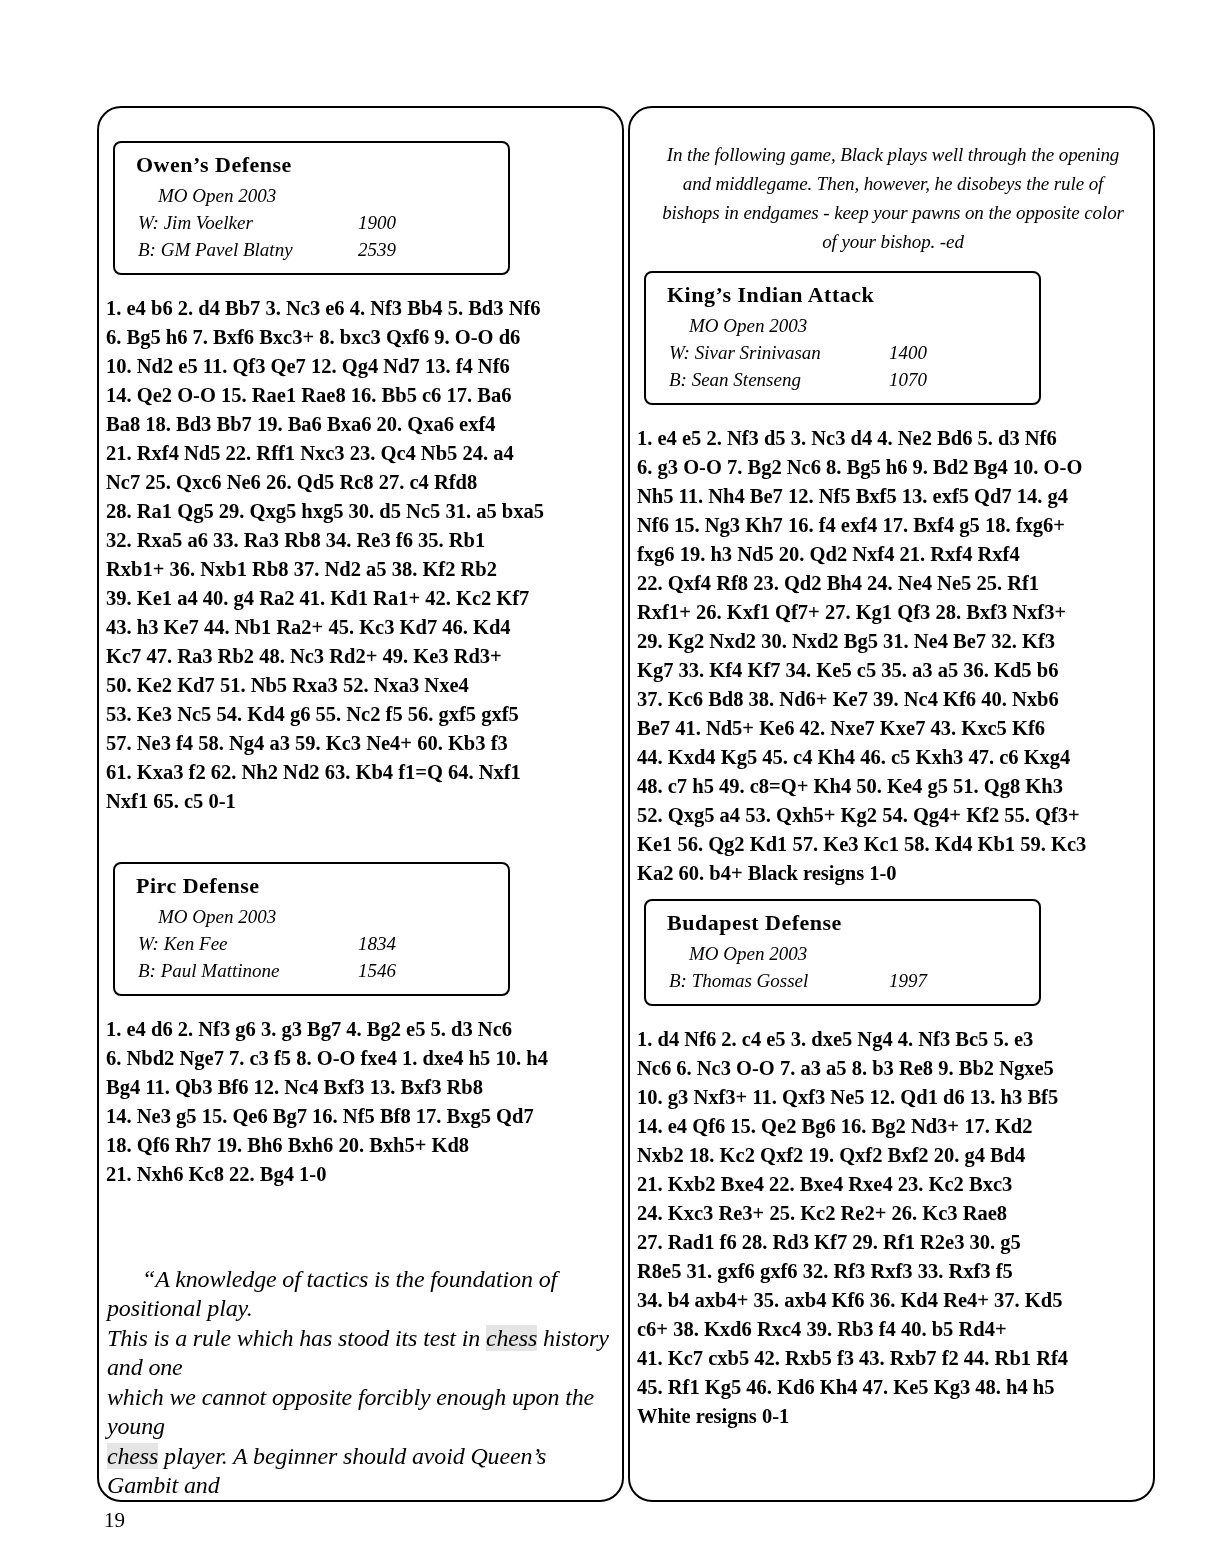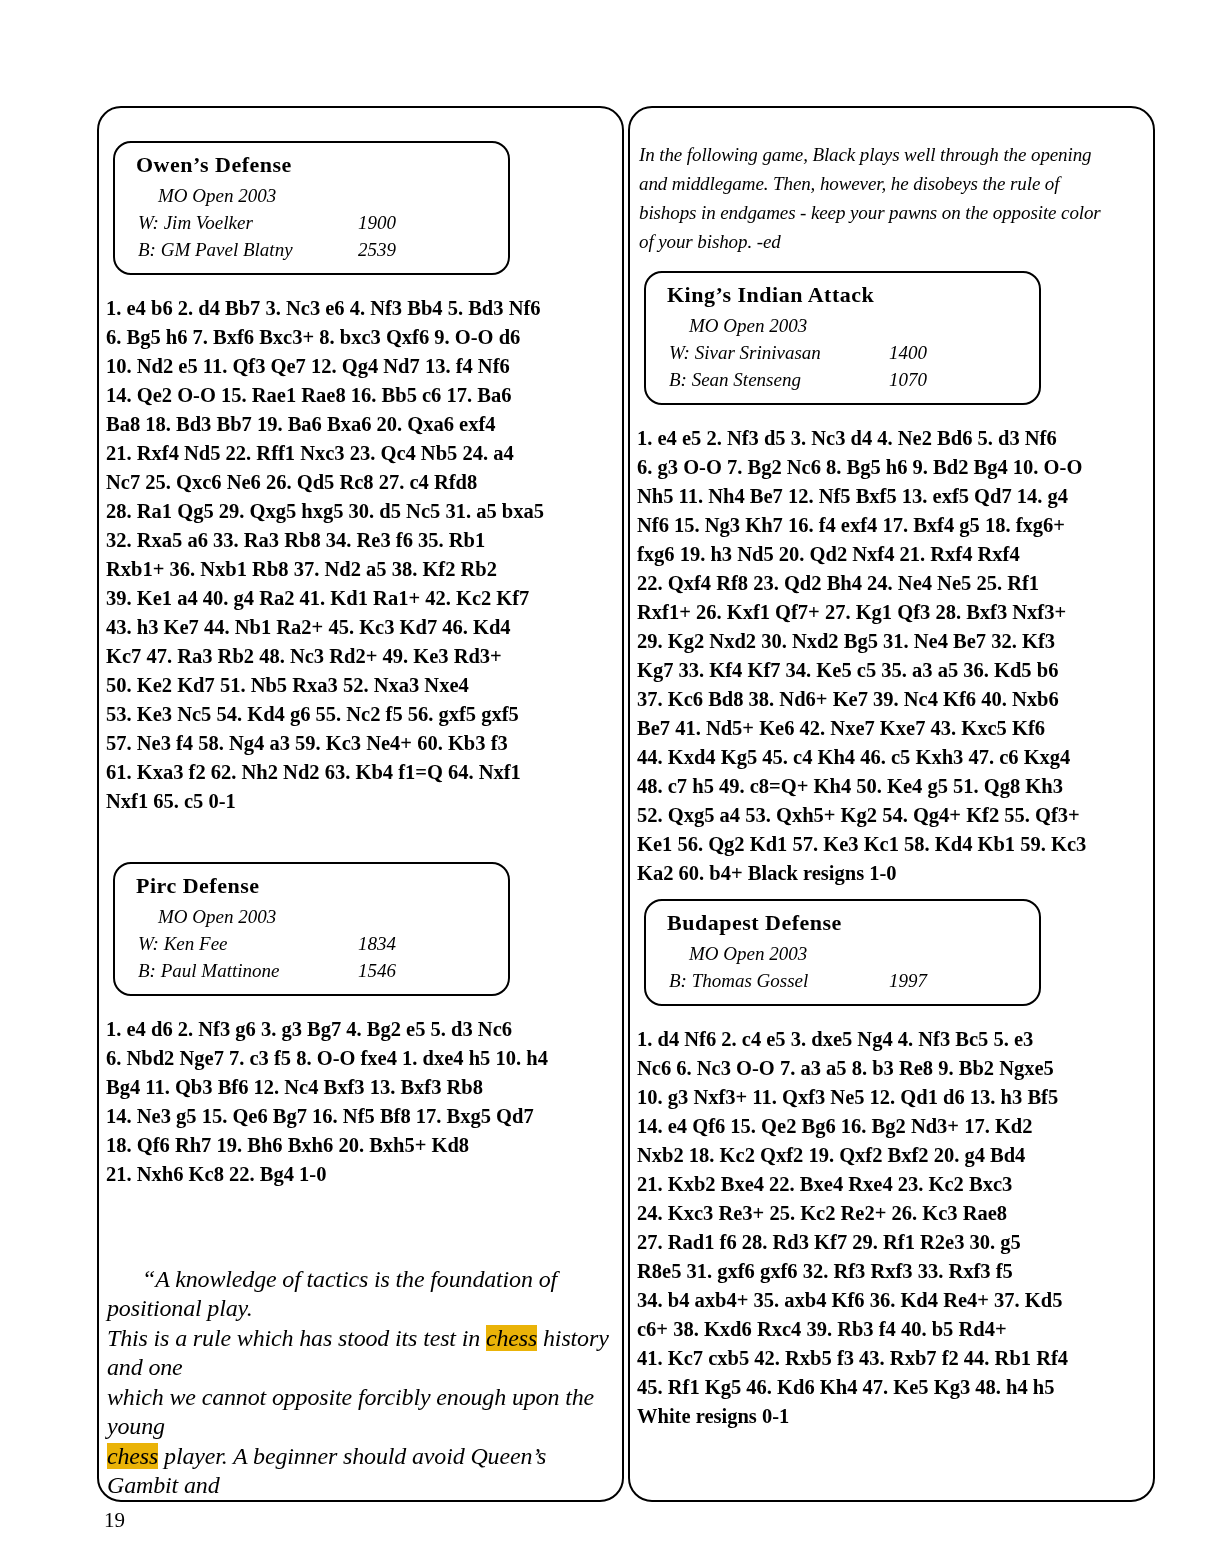--- a/index.html
+++ b/index.html
@@ -21,21 +21,21 @@
     border-radius: 24px;
     box-sizing: border-box;
     padding: 0 6px;
     overflow: hidden;
   }
   .column.left  { left: 97px; }
   .column.right { left: 628px; }
 
   .game-box {
     border: 2px solid #000000;
-    border-radius: 18px;
+    border-radius: 8px;
     width: 397px;
     margin-left: 8px;
     box-sizing: border-box;
     padding: 9px 0 12px 0;
   }
   .game-title {
     font-weight: bold;
     font-size: 22px;
     margin-left: 21px;
     letter-spacing: 0.5px;
@@ -69,32 +69,33 @@
 
   .intro {
     font-style: italic;
     font-size: 19px;
     line-height: 29px;
     white-space: pre;
     overflow: hidden;
     margin-top: 32px;
     padding-left: 3px;
     letter-spacing: -0.1px;
+    text-align: center;
   }
   .quote {
     font-style: italic;
     font-size: 24px;
     line-height: 29.5px;
     white-space: pre-wrap;
     overflow: hidden;
     margin-top: 46px;
     padding-left: 2px;
     letter-spacing: -0.15px;
   }
-  .quote .hl { background: #eab308; }
+  .quote .hl { background: #e5e5e5; }
 
   .page-number {
     position: absolute;
     left: 104px;
     top: 1508px;
     font-size: 21px;
   }
 
   .gap-mid-left   { height: 46px; }
   .gap-mid-right  { height: 11px; }

